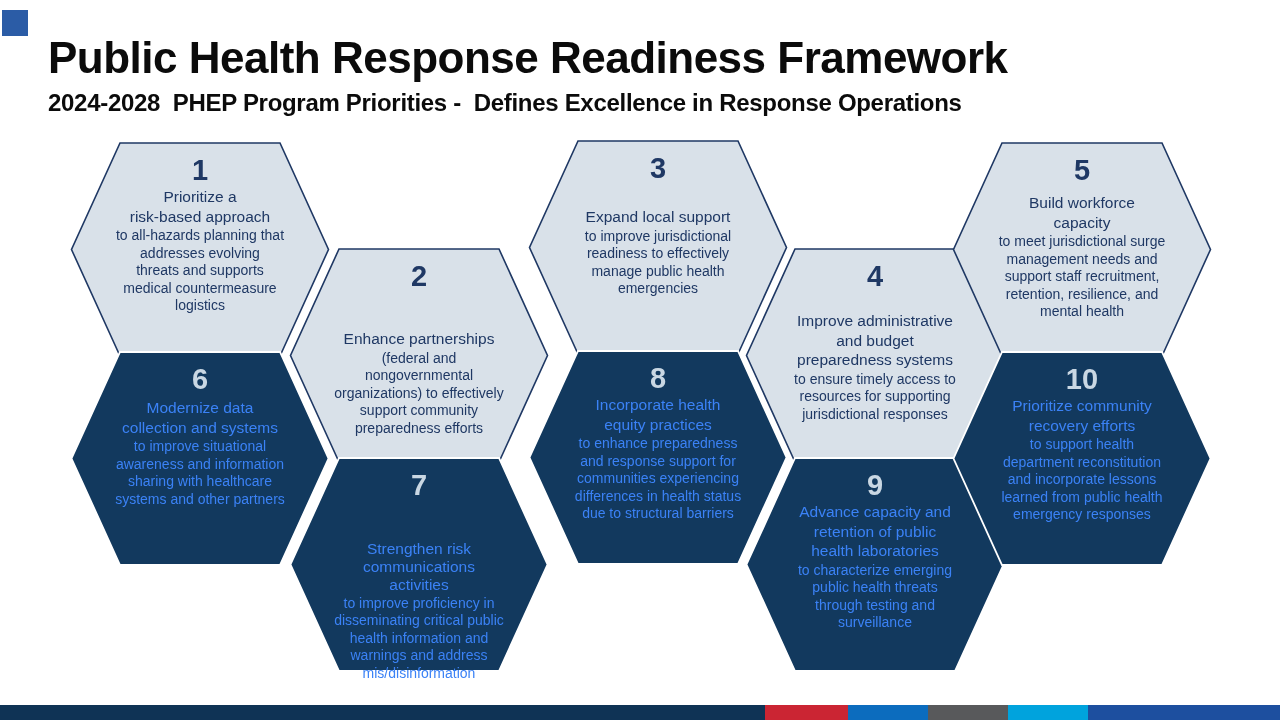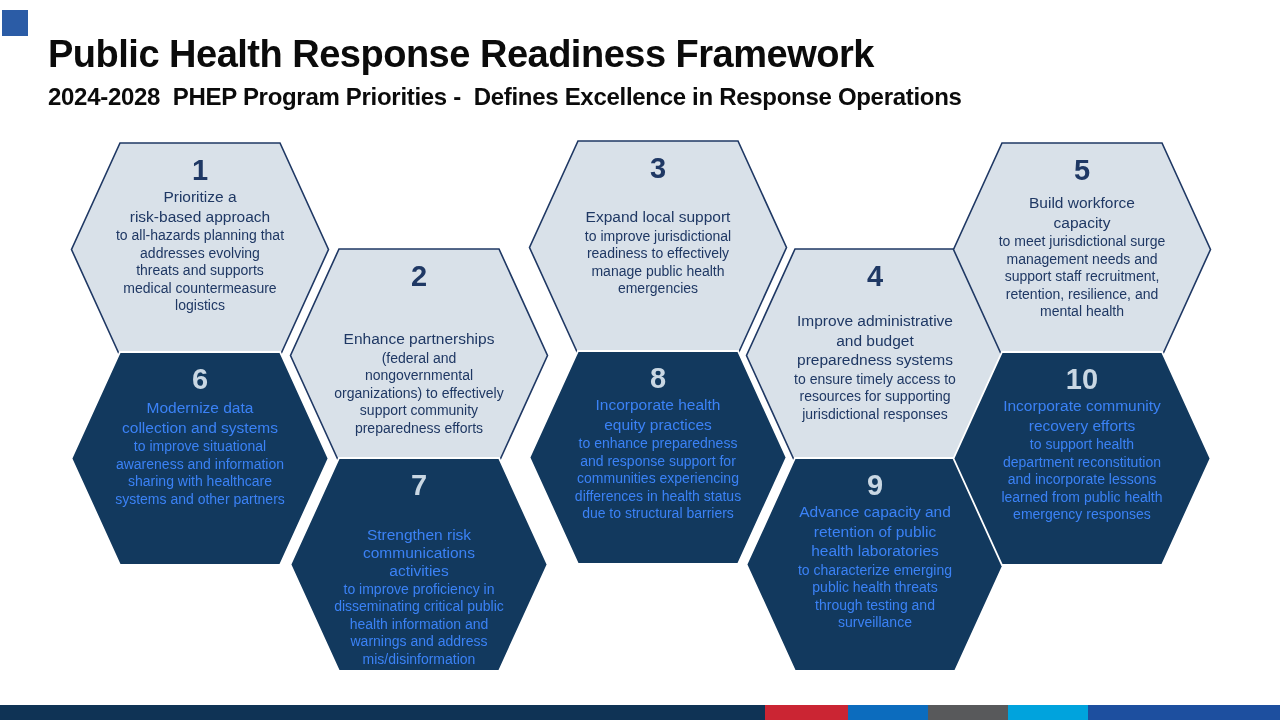--- a/index.html
+++ b/index.html
@@ -2,21 +2,21 @@
 <html><head>
 <meta charset="utf-8">
 <style>
   html,body{margin:0;padding:0;background:#ffffff;}
   body{font-family:"Liberation Sans", sans-serif; -webkit-font-smoothing:antialiased;}
   .slide{position:relative;width:1280px;height:720px;background:#ffffff;overflow:hidden;}
 
   .accent-square{position:absolute;left:2px;top:10px;width:26px;height:26px;}
 
   .header{position:absolute;left:48px;top:34px;width:1200px;}
-  .title{font-size:38px;font-weight:bold;color:#0b0b0b;letter-spacing:-0.5px;line-height:1.1;white-space:pre;}
+  .title{font-size:44px;font-weight:bold;color:#0b0b0b;letter-spacing:-0.5px;line-height:1.1;white-space:pre;}
   .subtitle{margin-top:7px;font-size:24px;font-weight:bold;color:#0b0b0b;letter-spacing:-0.3px;white-space:pre;}
 
   .hex{position:absolute;width:260px;height:215px;}
   .hex svg{position:absolute;left:0;top:0;width:100%;height:100%;display:block;}
   .hex.light polygon{stroke:#1f3864;stroke-width:1.6;}
   .hex.dark  polygon{stroke:#ffffff;stroke-width:1.8;}
   .hx-content{position:absolute;left:0;top:0;right:0;bottom:0;display:flex;flex-direction:column;align-items:center;justify-content:flex-start;padding:13px 24px 0;text-align:center;}
   .hx-num{font-size:29px;font-weight:bold;line-height:1.05;}
   .hx-head{font-size:15.5px;font-weight:normal;line-height:1.25;white-space:pre-line;}
   .hx-body{margin-top:1px;font-size:14px;line-height:1.25;white-space:pre-line;}
@@ -131,21 +131,21 @@
 systems and other partners</div>
     </div>
   </div>
 
   <div class="hex dark" style="left:289px;top:457px">
     <svg viewBox="0 0 260 215" preserveAspectRatio="none">
       <polygon points="50,1 210,1 258.5,107.5 210,214 50,214 1.5,107.5" fill="#12395E"></polygon>
     </svg>
     <div class="hx-content">
       <div class="hx-num">7</div>
-      <div class="hx-head" style="margin-top:26px;line-height:1.15">Strengthen risk
+      <div class="hx-head" style="margin-top:40px;line-height:1.15">Strengthen risk
 communications
 activities</div>
       <div class="hx-body">to improve proficiency in
 disseminating critical public
 health information and
 warnings and address
 mis/disinformation</div>
     </div>
   </div>
 
@@ -180,21 +180,21 @@
 surveillance</div>
     </div>
   </div>
 
   <div class="hex dark" style="left:952px;top:351px">
     <svg viewBox="0 0 260 215" preserveAspectRatio="none">
       <polygon points="50,1 210,1 258.5,107.5 210,214 50,214 1.5,107.5" fill="#12395E"></polygon>
     </svg>
     <div class="hx-content">
       <div class="hx-num">10</div>
-      <div class="hx-head" style="margin-top:2px">Incorporate community
+      <div class="hx-head" style="margin-top:2px">Prioritize community
 recovery efforts</div>
       <div class="hx-body">to support health
 department reconstitution
 and incorporate lessons
 learned from public health
 emergency responses</div>
     </div>
   </div>
 
   <div class="footer-bar">

